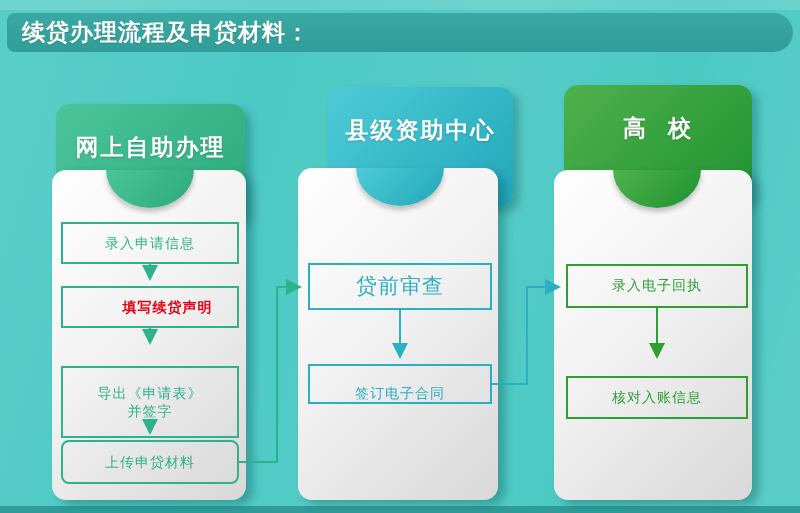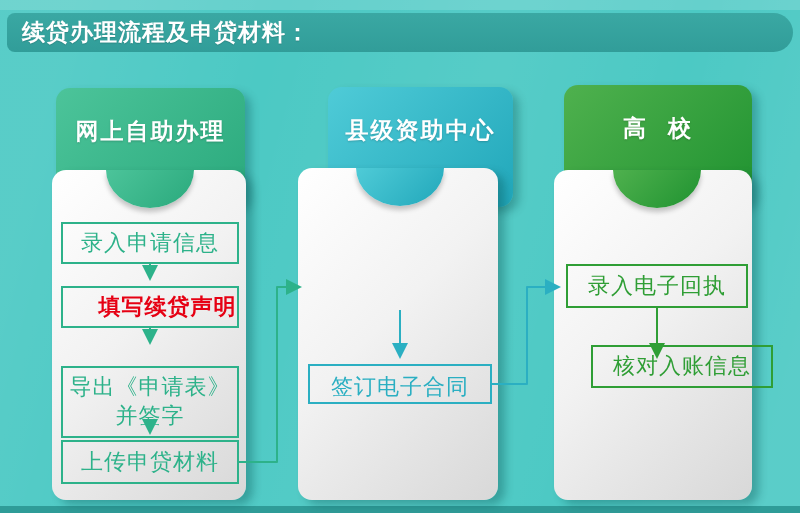--- a/index.html
+++ b/index.html
@@ -25,21 +25,21 @@
   .banner-title{
     color:var(--title_text,#fff);font-size:23px;font-weight:bold;letter-spacing:1px;
     text-shadow:0 1px 1px rgba(0,0,0,.15);
   }
   .bottom-strip{position:absolute;left:0;bottom:0;width:800px;height:7px;background:var(--bottom_strip,#2f9c98);}
 
   .tab{
     position:absolute;border-radius:14px;z-index:1;
     box-shadow:6px 5px 9px rgba(0,70,70,.30);
   }
-  .tab1{left:56px;top:88px;width:189px;height:120px;
+  .tab1{left:56px;top:104px;width:189px;height:120px;
     background:linear-gradient(135deg,var(--tab1_from,#4cc49a),var(--tab1_to,#2aa97c));}
   .tab2{left:308px;top:87px;width:185px;height:120px;
     background:linear-gradient(135deg,var(--tab2_from,#4fcbd7),var(--tab2_to,#21a7ba));margin-left:20px;}
   .tab3{left:564px;top:85px;width:188px;height:122px;
     background:linear-gradient(135deg,var(--tab3_from,#4fb14e),var(--tab3_to,#1f9230));}
   .tab-label{
     position:absolute;left:0;right:0;top:28px;text-align:center;
     color:#fff;font-size:23px;font-weight:bold;letter-spacing:2px;white-space:pre;
     text-shadow:0 1px 2px rgba(0,0,0,.18);
   }
@@ -58,35 +58,35 @@
     border-radius:0 0 44px 44px / 0 0 38px 38px;
     box-shadow:0 4px 5px rgba(0,0,0,.22);
   }
   .notch1{left:106px;top:170px;background:linear-gradient(135deg,var(--tab1_from,#4cc49a),var(--tab1_to,#2aa97c));}
   .notch2{left:356px;top:168px;background:linear-gradient(135deg,var(--tab2_from,#4fcbd7),var(--tab2_to,#21a7ba));}
   .notch3{left:613px;top:170px;background:linear-gradient(135deg,var(--tab3_from,#4fb14e),var(--tab3_to,#1f9230));}
 
   .step{
     position:absolute;z-index:4;border:2px solid;background:transparent;
     display:flex;align-items:center;justify-content:center;flex-direction:column;
-    font-size:22px;letter-spacing:1px;text-align:center;line-height:1.3;
+    font-size:14px;letter-spacing:1px;text-align:center;line-height:1.3;
   }
   .acc1{border-color:var(--accent1,#2db28a);color:var(--accent1,#2db28a);}
   .acc2{border-color:var(--accent2,#2bafc2);color:var(--accent2,#2bafc2);}
   .acc3{border-color:var(--accent3,#2f9e35);color:var(--accent3,#2f9e35);}
-  .step.red-step{color:var(--emphasis,#e60013);font-weight:bold;font-size:22px;padding-left:35px;}
+  .step.red-step{color:var(--emphasis,#e60013);font-weight:bold;font-size:14px;padding-left:35px;}
 
   .s1-1{left:61px;top:222px;width:178px;height:42px;}
   .s1-2{left:61px;top:286px;width:178px;height:42px;}
   .s1-3{left:61px;top:366px;width:178px;height:72px;}
-  .s1-4{left:61px;top:440px;width:178px;height:44px;}
+  .s1-4{left:61px;top:440px;width:178px;height:44px;border-radius:8px;}
   .s2-1{left:308px;top:263px;width:184px;height:47px;font-size:21px;}
   .s2-2{left:308px;top:364px;width:184px;height:40px;justify-content:flex-end;}
-  .s3-1{left:566px;top:264px;width:182px;height:44px;}
-  .s3-2{left:566px;top:345px;width:182px;height:43px;margin-left:25px;}
+  .s3-1{left:566px;top:264px;width:182px;height:44px;font-family:Liberation Serif, serif;}
+  .s3-2{left:566px;top:376px;width:182px;height:43px;}
 
   #flow-svg{position:absolute;left:0;top:0;z-index:5;pointer-events:none;}
   .ln{fill:none;stroke-width:2px;stroke-linejoin:round;}
   .ln1{stroke:var(--accent1,#2db28a);}
   .ln2{stroke:var(--accent2,#2bafc2);}
   .ln3{stroke:var(--accent3,#2f9e35);}
   .mk1{fill:var(--accent1,#2db28a);}
   .mk2{fill:var(--accent2,#2bafc2);}
   .mk3{fill:var(--accent3,#2f9e35);}
 </style>
@@ -126,20 +126,23 @@
     <span>填写续贷声明</span>
   </div>
   <div class="step acc1 s1-3">
     <span>导出《申请表》</span>
     <span>并签字</span>
   </div>
   <div class="step acc1 s1-4">
     <span>上传申贷材料</span>
   </div>
 
+  <div class="step acc2 s2-1">
+    <span>贷前审查</span>
+  </div>
   <div class="step acc2 s2-2">
     <span>签订电子合同</span>
   </div>
 
   <div class="step acc3 s3-1">
     <span>录入电子回执</span>
   </div>
   <div class="step acc3 s3-2">
     <span>核对入账信息</span>
   </div>

